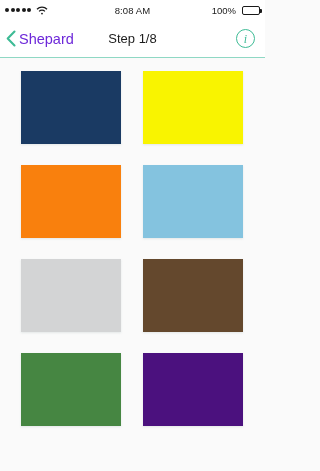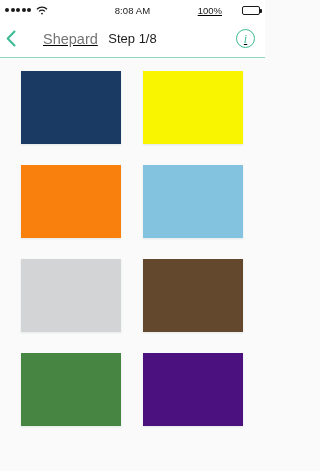--- a/index.html
+++ b/index.html
@@ -15,21 +15,20 @@
     -webkit-font-smoothing: antialiased;
   }
 
   #app {
     position: relative;
     width: 265px;
     height: 471px;
     background: #fafafa;
     display: flex;
     flex-direction: column;
-    text-decoration: underline;
   }
 
   
   .status-bar {
     height: 20px;
     flex: 0 0 20px;
     background: #ffffff;
     display: flex;
     align-items: center;
     padding: 0 5px;
@@ -63,21 +62,21 @@
     text-align: center;
     font-size: 9.5px;
     color: #1a1a1a;
     letter-spacing: 0.1px;
     pointer-events: none;
   }
   .status-right {
     margin-left: auto;
     display: flex;
     align-items: center;
-    gap: 20px;
+    gap: 6px;
     position: relative;
     z-index: 2;
   }
   .batt-pct {
     font-size: 9.5px;
     color: #1a1a1a;
   }
   .batt-shell {
     width: 18px;
     height: 9px;
@@ -117,22 +116,21 @@
     display: flex;
     align-items: center;
     gap: 3px;
     padding-left: 6px;
     cursor: pointer;
     position: relative;
     z-index: 2;
   }
   .nav-back-label {
     font-size: 14.5px;
-    color: #737373;
-    margin-left: 24px;
+    color: #6d28d9;
   }
   .nav-title {
     position: absolute;
     left: 0;
     right: 0;
     text-align: center;
     font-size: 13px;
     color: #1c1c1c;
     pointer-events: none;
   }

